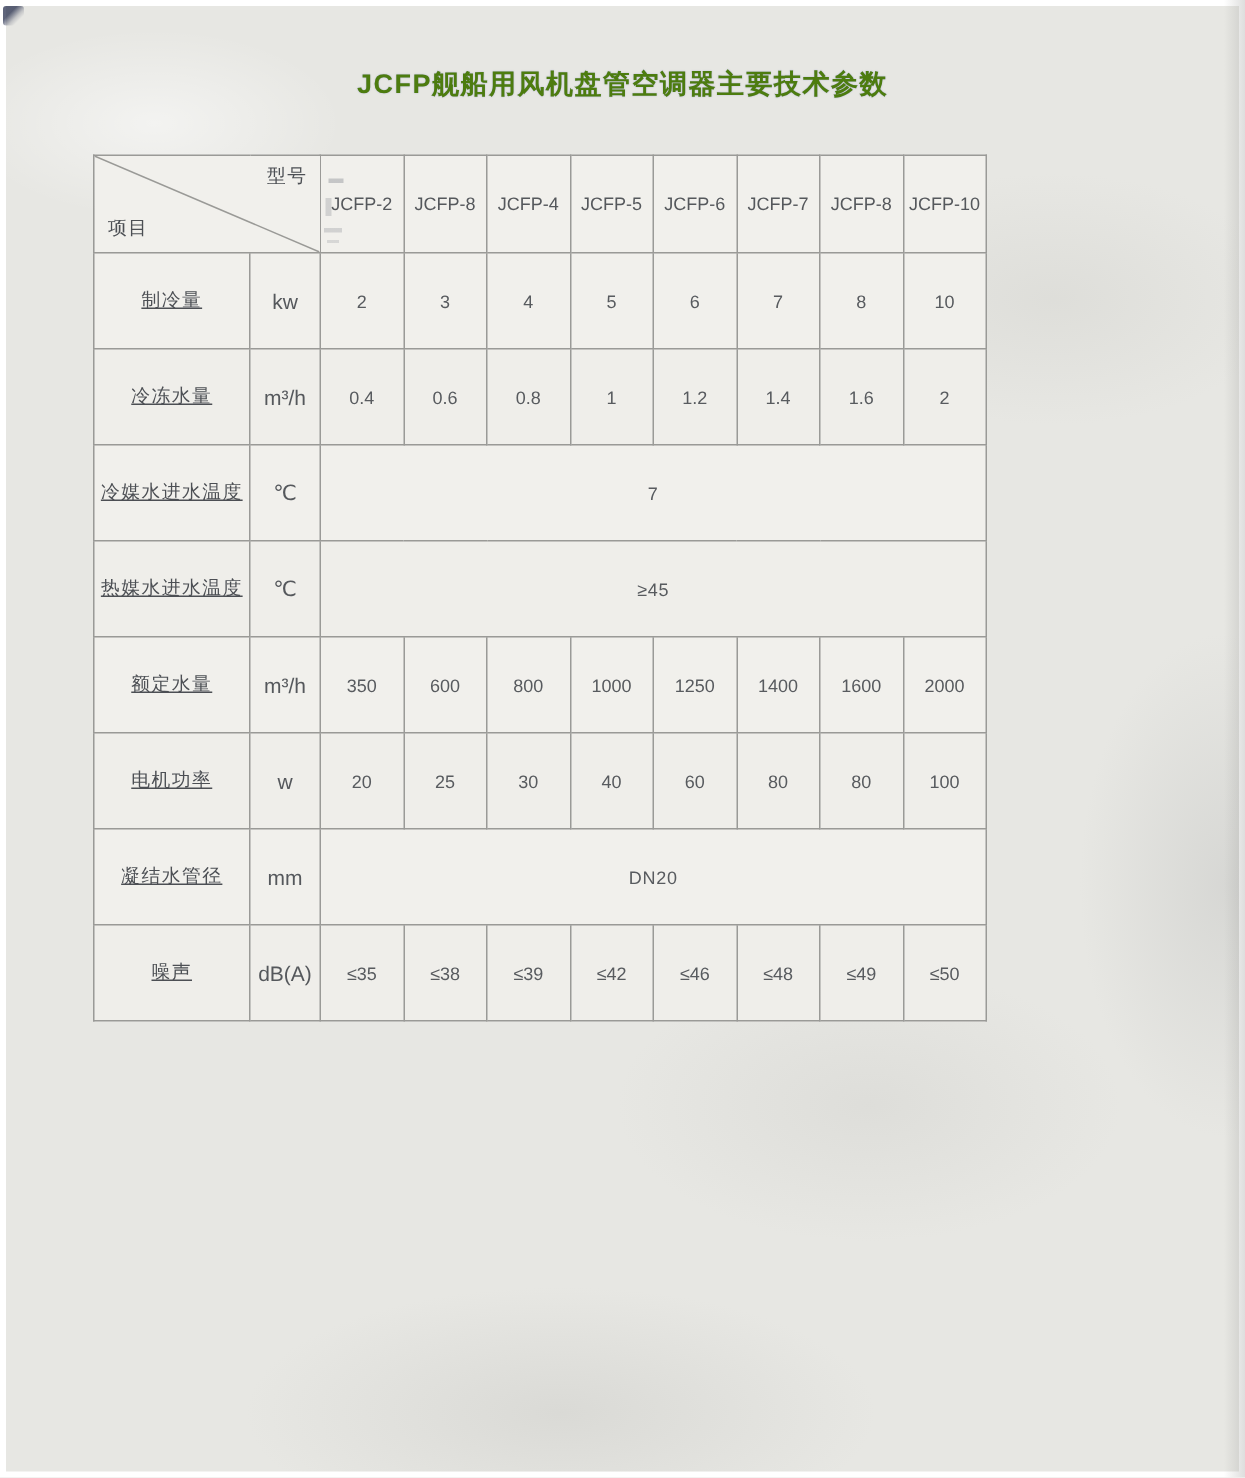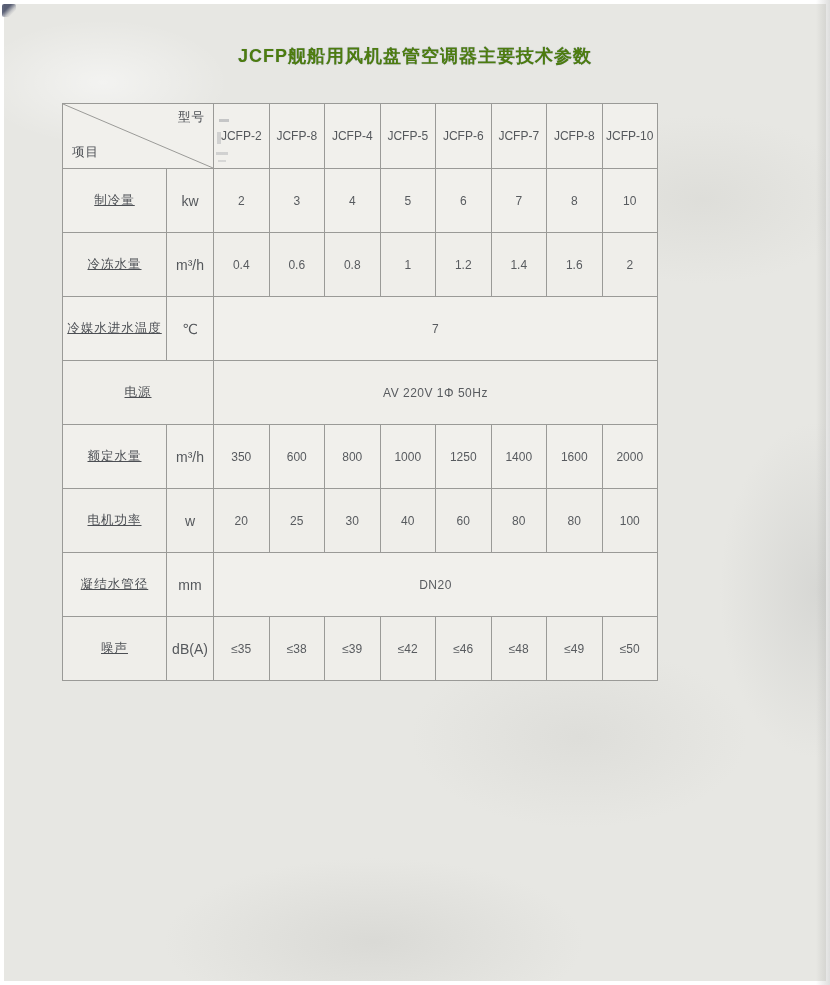--- a/index.html
+++ b/index.html
@@ -138,22 +138,23 @@
         <td class="value-cell">1.4</td>
         <td class="value-cell">1.6</td>
         <td class="value-cell">2</td>
       </tr>
       <tr>
         <td class="label-cell">冷媒水进水温度</td>
         <td class="unit-cell">℃</td>
         <td class="span-cell" colspan="8">7</td>
       </tr>
       <tr>
-        <td class="label-cell" colspan="2">电源</td>
-        <td class="span-cell" colspan="8">AV 220V 1Φ 50Hz</td>
+        <td class="label-cell">热媒水进水温度</td>
+        <td class="unit-cell">℃</td>
+        <td class="span-cell" colspan="8">≥45</td>
       </tr>
       <tr>
         <td class="label-cell">额定水量</td>
         <td class="unit-cell">m³/h</td>
         <td class="value-cell">350</td>
         <td class="value-cell">600</td>
         <td class="value-cell">800</td>
         <td class="value-cell">1000</td>
         <td class="value-cell">1250</td>
         <td class="value-cell">1400</td>

